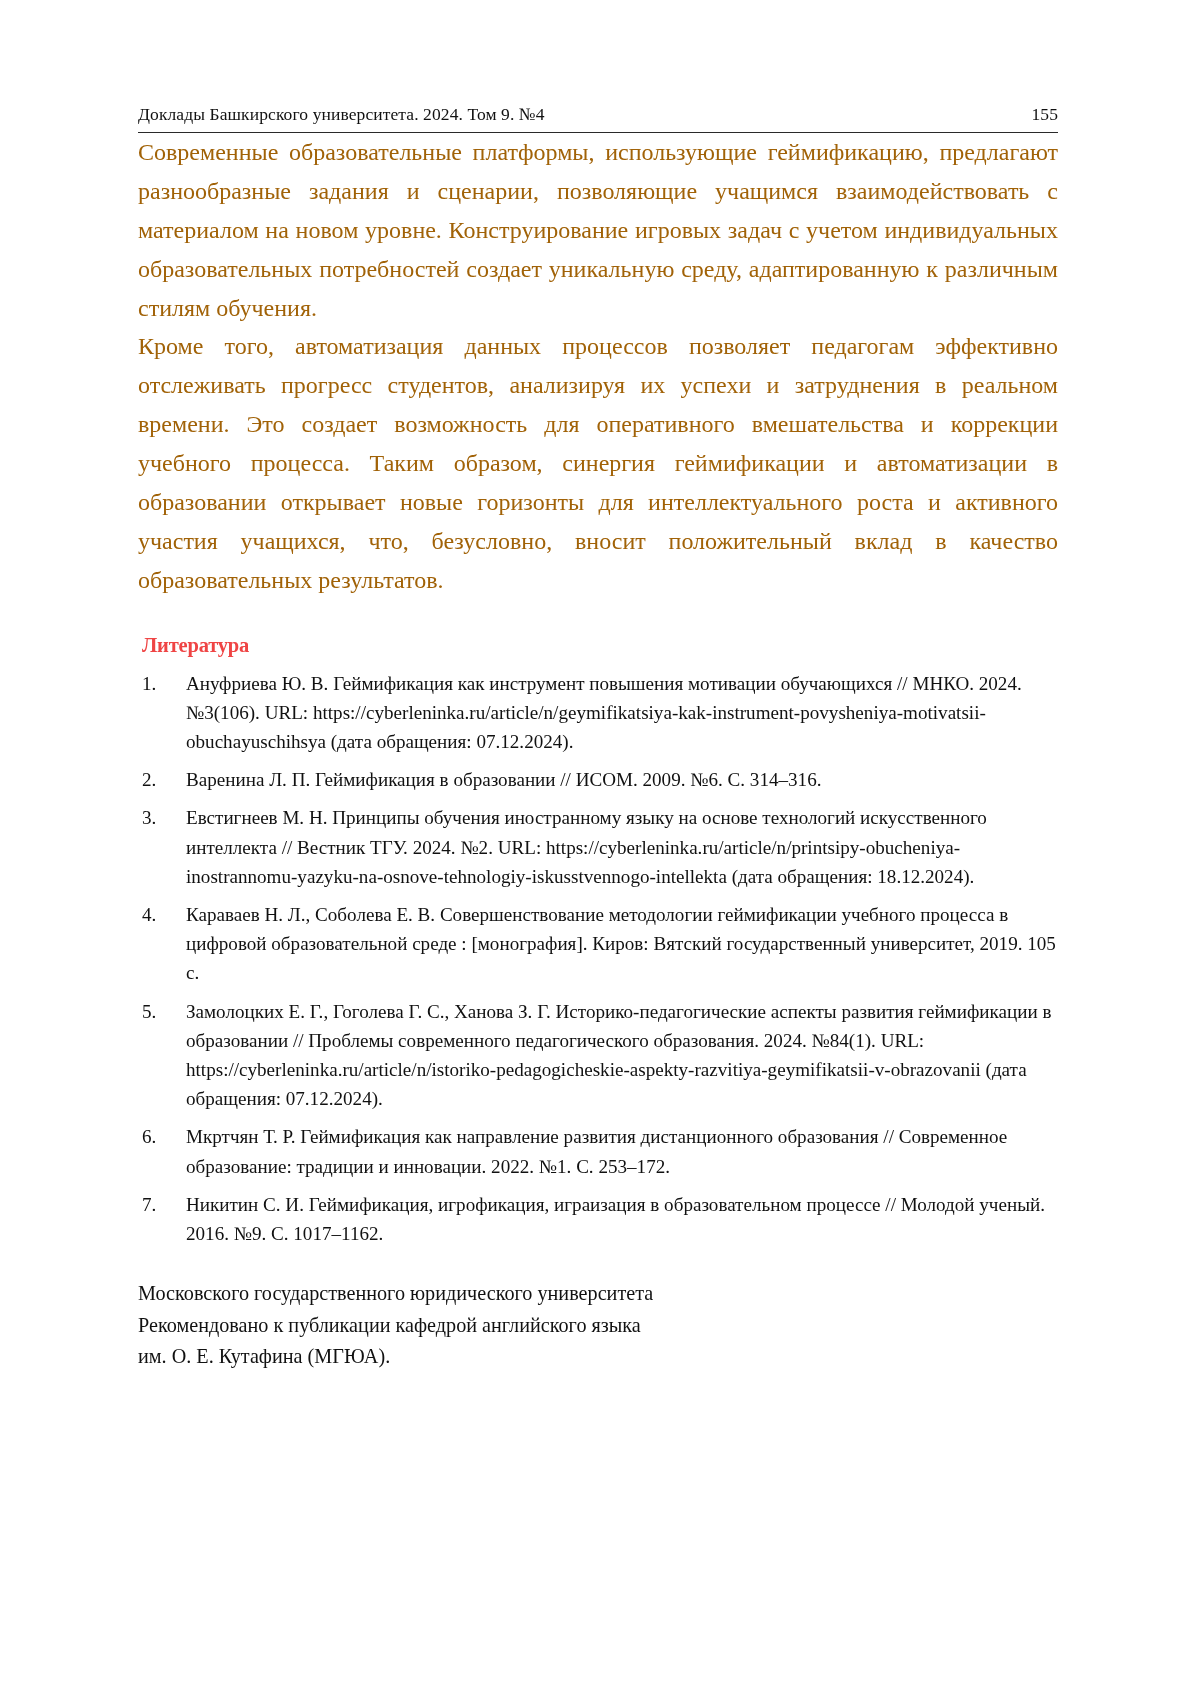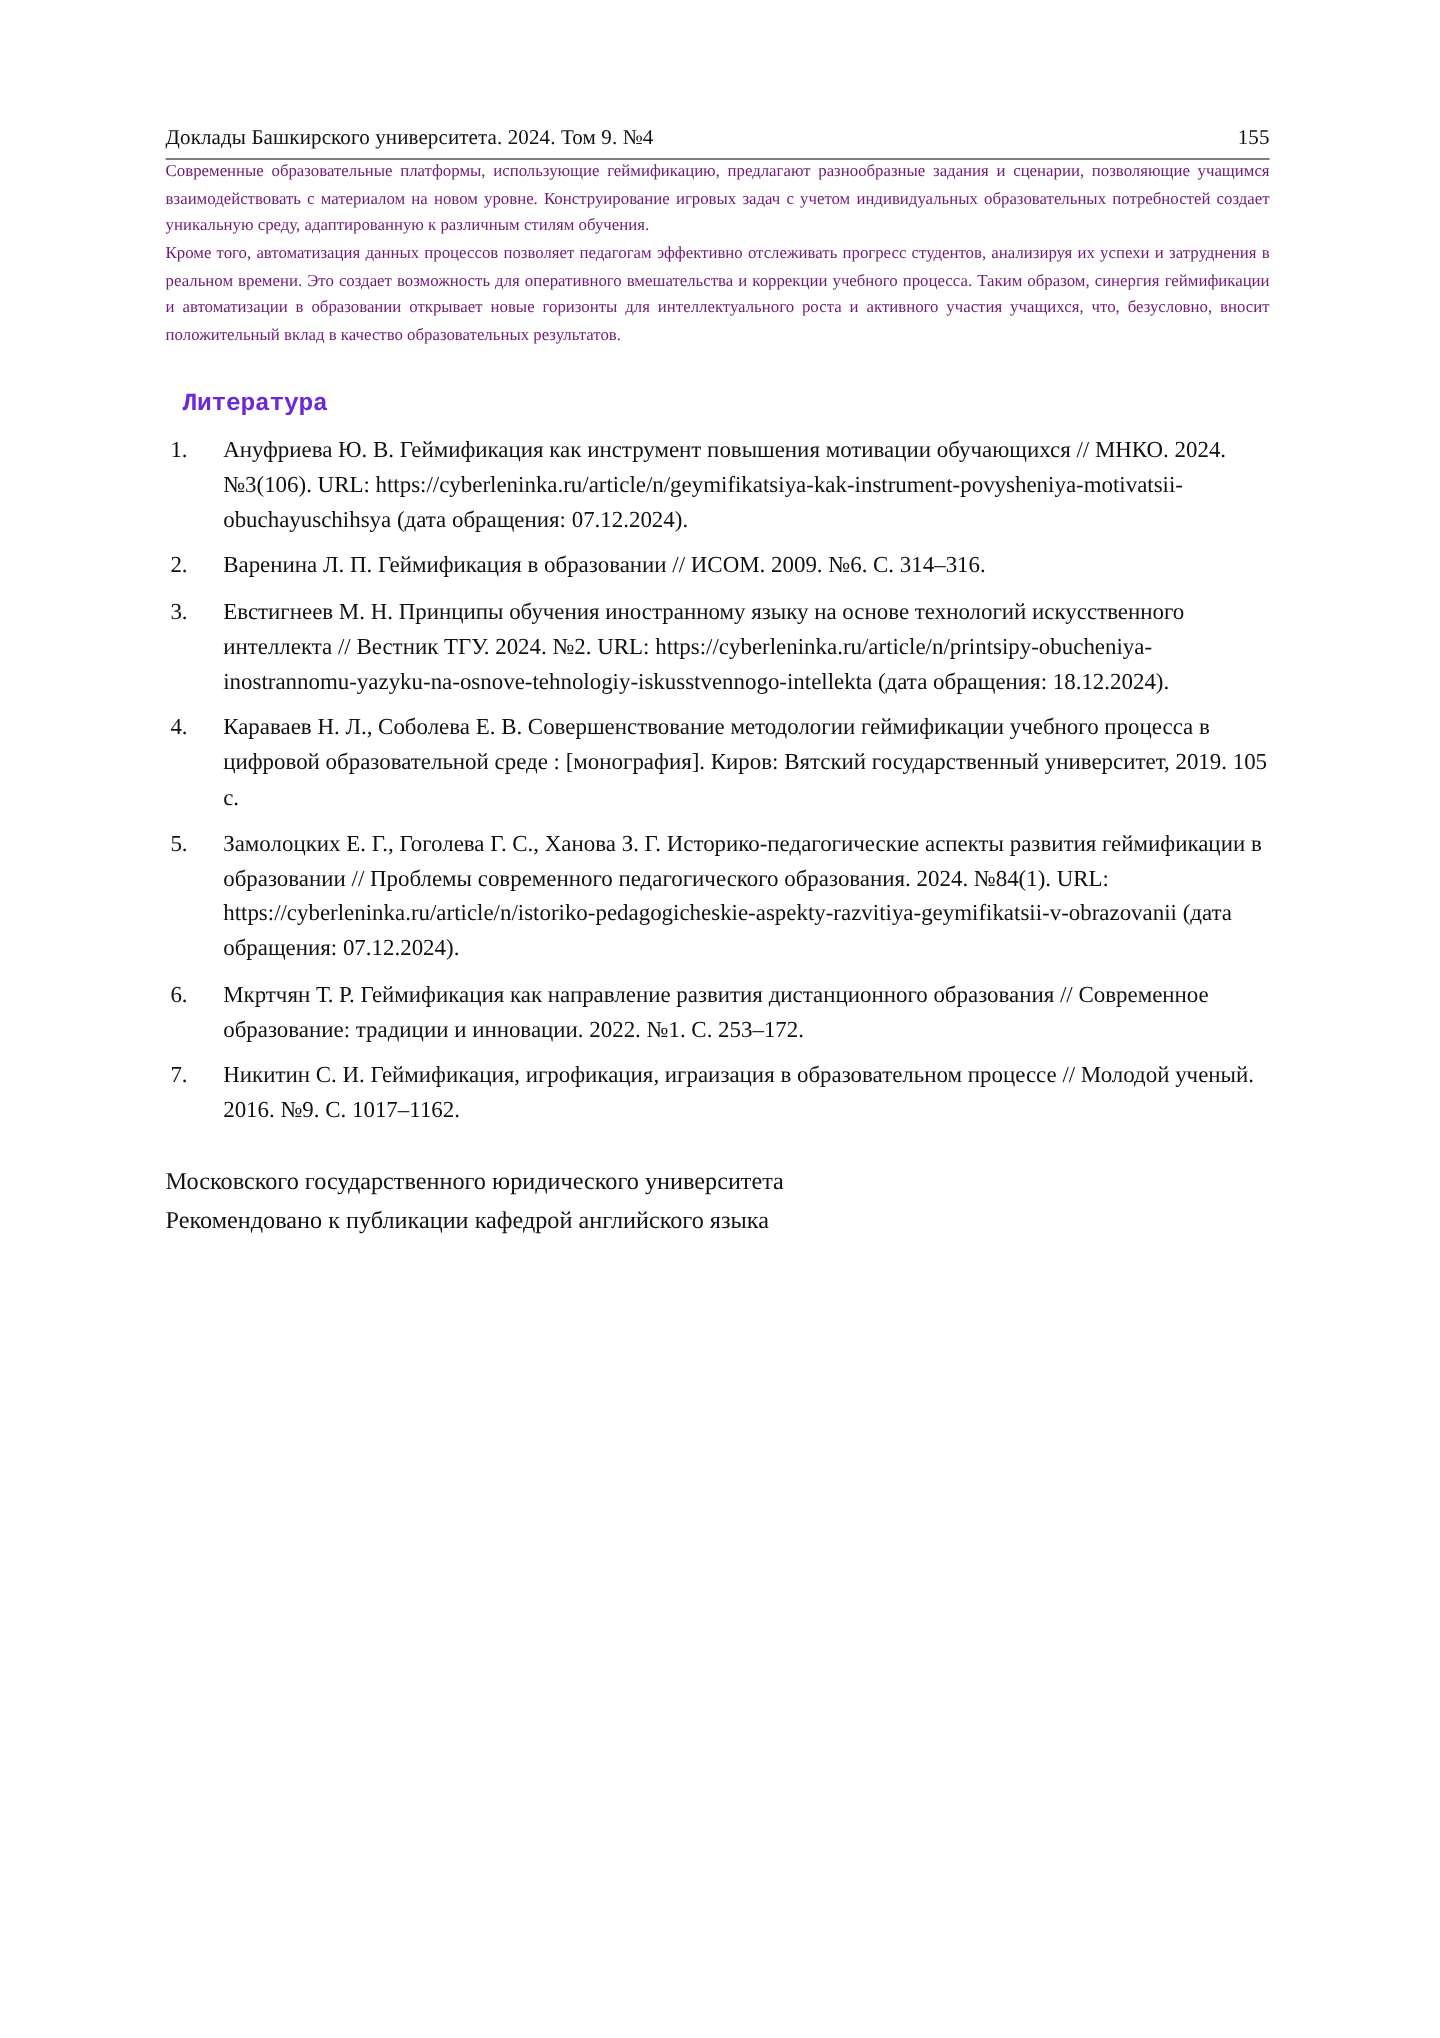--- a/index.html
+++ b/index.html
@@ -37,36 +37,36 @@
     padding-bottom: 7px;
     border-bottom: 1.1px solid #2a2a2a;
     color: #111;
   }
   .running-head .rh-title { white-space: nowrap; }
   .running-head .rh-page { font-size: 17.5px; }
 
   
   p.body-par {
     margin: 0;
-    font-size: 14px;
+    font-size: 24px;
     line-height: 1.62;
     text-align: justify;
     text-justify: inter-word;
     hyphens: manual;
-    color: #701a75;
+    color: #a16207;
   }
   .par-first { margin-top: 22px; }
   .par-gap { margin-top: 22px; }
 
   h2.section-title {
-    font-family: Liberation Mono, monospace;
+    font-family: Liberation Serif, serif;
     font-size: 20.5px;
     font-weight: bold;
-    margin: 34px 0 12px 14px;
-    color: #6d28d9;
+    margin: 34px 0 12px 4px;
+    color: #ef4444;
     letter-spacing: -0.2px;
   }
 
   ol.refs {
     list-style: none;
     margin: 0;
     padding: 0;
   }
   ol.refs li {
     position: relative;
@@ -139,16 +139,17 @@
       </li>
       <li>
         <span class="num">7.</span>
         <span class="txt">Никитин С. И. Геймификация, игрофикация, играизация в образовательном процессе // Молодой ученый. 2016. №9. С. 1017–1162.</span>
       </li>
     </ol>
 
     <div class="closing">
       <div>Московского государственного юридического университета</div>
       <div>Рекомендовано к публикации кафедрой английского языка</div>
+      <div>им. О. Е. Кутафина (МГЮА).</div>
     </div>
 
   </div>
 </div>
 
 </body></html>

